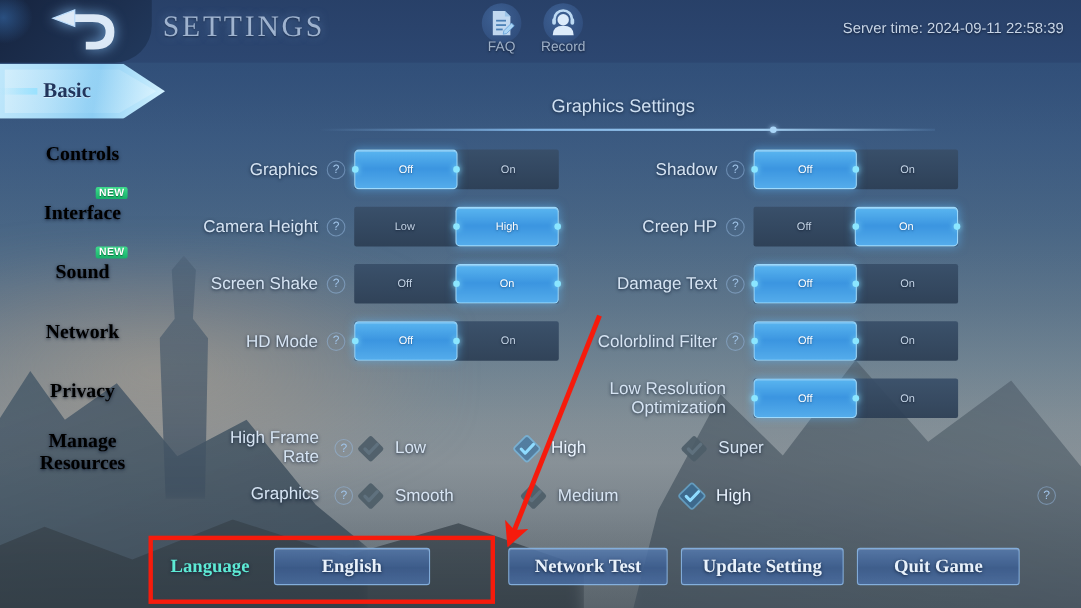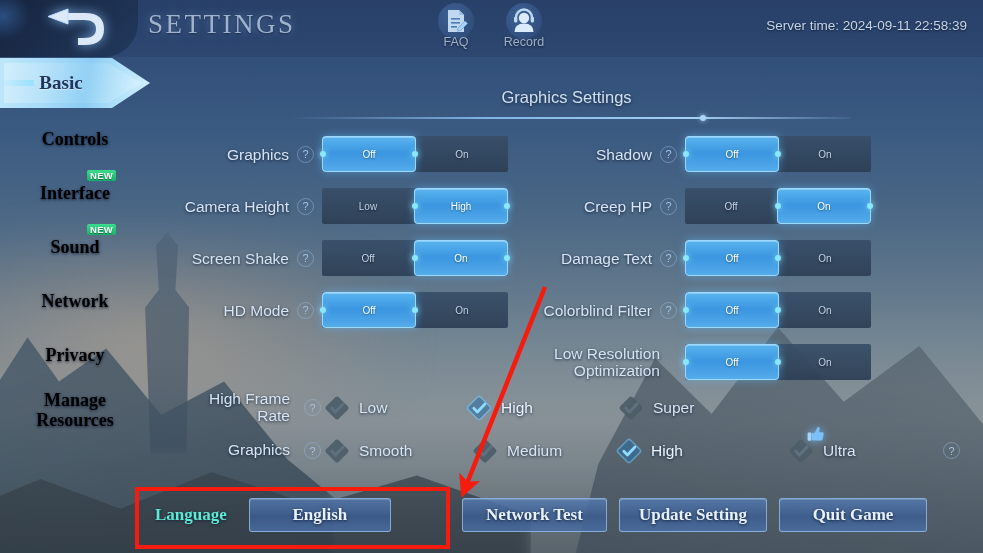--- a/index.html
+++ b/index.html
@@ -100,21 +100,21 @@
   }
   .server-time {
     position: absolute; right: 16px; top: 18px;
     font-size: 13.5px; color: #c6d4e6;
     text-shadow: 0 1px 2px rgba(10,20,40,0.8);
   }
 
   
   .top-icons {
     position: absolute; left: 432px; top: 3px;
-    display: flex; gap: 20px; align-items: flex-start;
+    display: flex; gap: 8px; align-items: flex-start;
   }
   .top-icon-btn {
     width: 48px; display: flex; flex-direction: column;
     align-items: center; cursor: pointer;
   }
   .top-icon-circle {
     width: 36px; height: 36px; border-radius: 50%;
     background: radial-gradient(circle at 40% 35%,
       rgba(88,136,200,0.45), rgba(48,80,136,0.30));
     display: flex; align-items: center; justify-content: center;
@@ -561,36 +561,20 @@
       <div class="radio-opt selected" style="left:426px">
         <div class="diamond">
           <svg width="26" height="26" viewBox="0 0 26 26">
             <rect x="4.2" y="4.2" width="17.6" height="17.6" rx="2.4" transform="rotate(45 13 13)" fill="#2b6fa8" opacity="0.55" stroke="#6ec8ff" stroke-width="1.6"></rect>
             <path d="M7.8 13.2 L11.4 17 L19 9" fill="none" stroke="#8fdcff" stroke-width="2.8" stroke-linecap="round" stroke-linejoin="round"></path>
           </svg>
         </div>
         <div class="radio-opt-label">High</div>
       </div>
 
-      <div class="radio-opt" style="left:598px">
-        <div class="diamond">
-          <svg width="26" height="26" viewBox="0 0 26 26">
-            <rect x="4.2" y="4.2" width="17.6" height="17.6" rx="2.4" transform="rotate(45 13 13)" fill="#4d5d68" opacity="0.92"></rect>
-            <path d="M7.8 13.2 L11.4 17 L19 9" fill="none" stroke="#5f717e" stroke-width="3.1" stroke-linecap="round" stroke-linejoin="round"></path>
-          </svg>
-          <div class="thumbs-up">
-            <svg width="20" height="20" viewBox="0 0 20 20">
-              <path d="M6 9 h2.6 l3.2-6.2 q1.9-0.3 1.9 1.8 L12.9 8.2 h3.6
-                       q1.5 0 1.2 1.6 l-1.1 5.4 q-0.3 1.3 -1.8 1.3 H6 Z" fill="#7cc0f7"></path>
-              <rect x="1.6" y="8.6" width="3.8" height="8.2" rx="1" fill="#a6d6fb"></rect>
-            </svg>
-          </div>
-        </div>
-        <div class="radio-opt-label">Ultra</div>
-      </div>
 
       <div class="help-icon" style="position:absolute; left:745px; top:11px">?</div>
     </div>
 
   </div>
 
   <div class="bottom-bar"></div>
 
   <div class="lang-group">
     <div class="lang-label">Language</div>

